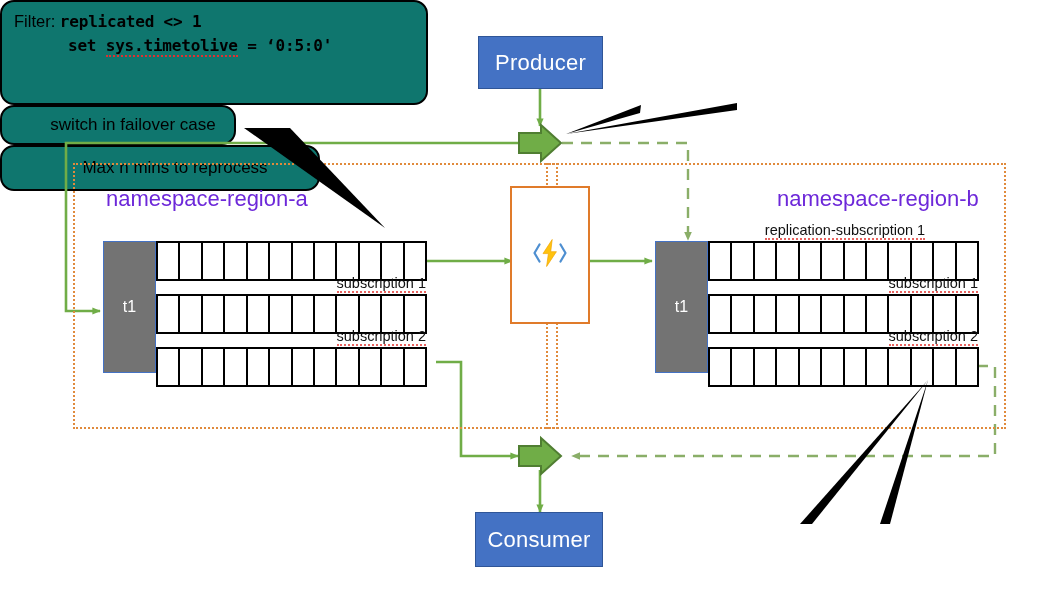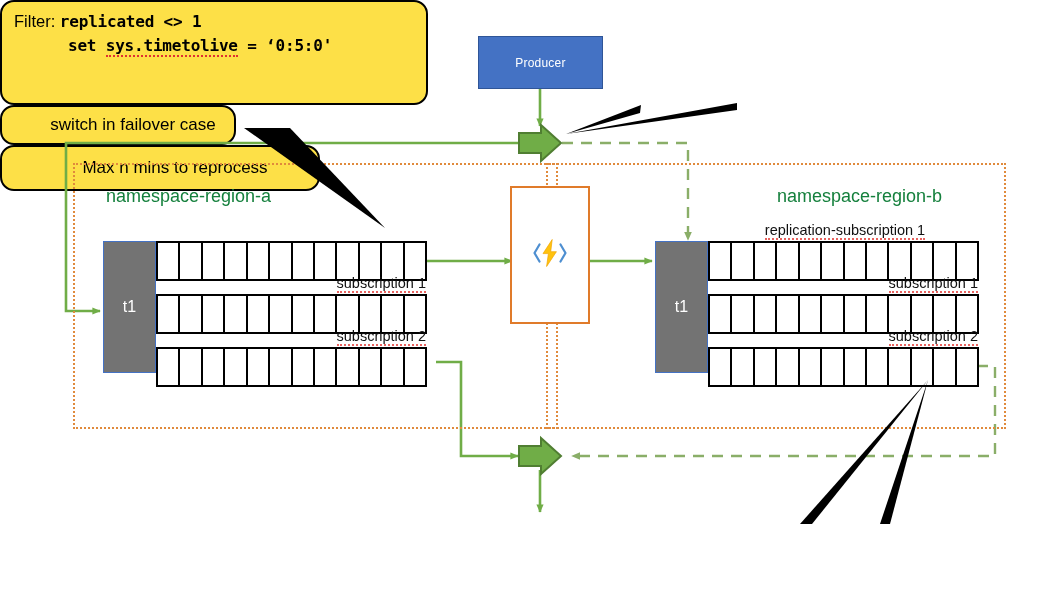--- a/index.html
+++ b/index.html
@@ -9,36 +9,36 @@
 
   svg.layer{position:absolute;left:0;top:0;width:1046px;height:592px;overflow:visible;}
   svg.under{z-index:1;}
   svg.over{z-index:6;pointer-events:none;}
 
   .node{position:absolute;z-index:4;box-sizing:border-box;}
 
   
   .bluebox{background:#4472C4;border:1.5px solid #2F5597;color:#ffffff;
            display:flex;align-items:center;justify-content:center;
-           font-size:12px;letter-spacing:.2px;}
-
-  
-  .callout{background:#fde047;border:2.5px solid #000000;border-radius:14px;
+           font-size:22px;letter-spacing:.2px;}
+
+  
+  .callout{background:#0f766e;border:2.5px solid #000000;border-radius:14px;
            box-sizing:border-box;z-index:7;}
   .callout .ctext{padding:8px 12px;font-size:16.5px;line-height:1.42;color:#000;}
   .mono{font-family:"DejaVu Sans Mono","Liberation Mono",monospace;font-weight:bold;
         font-size:16px;letter-spacing:-0.2px;}
   .lbl{font-size:16.5px;}
   .sqg{border-bottom:2px dotted #E03030;padding-bottom:0px;}
   .indent{display:inline-block;width:54px;}
   .ctext-center{display:flex;align-items:center;justify-content:center;
                 height:100%;font-size:17px;padding-left:30px;}
 
   
-  .nstitle{font-size:18px;color:#15803d;white-space:nowrap;}
+  .nstitle{font-size:22px;color:#6d28d9;white-space:nowrap;}
 
   
   .topic{background:#737373;border:1.5px solid #4472C4;color:#ffffff;
          display:flex;align-items:center;justify-content:center;font-size:16px;}
 
   
   .queue{display:flex;border:2.5px solid #000;box-sizing:border-box;background:#fff;}
   .queue .cell{flex:1 1 0;border-right:2.5px solid #000;box-sizing:border-box;}
   .queue .cell:last-child{border-right:none;}
 
@@ -95,20 +95,23 @@
     <g fill="#70AD47" stroke="#507E32" stroke-width="2">
       <path d="M519,133 L541,133 L541,125 L561,143 L541,161 L541,153 L519,153 z"></path>
       <path d="M519,446 L541,446 L541,438 L561,456 L541,474 L541,466 L519,466 z"></path>
     </g>
   </svg>
 
   <div class="node bluebox" style="left:478px;top:36px;width:125px;height:53px;">
     <span>Producer</span>
   </div>
 
+  <div class="node bluebox" style="left:475px;top:512px;width:128px;height:55px;">
+    <span>Consumer</span>
+  </div>
 
   <div class="node fnbox" style="left:510px;top:186px;width:80px;height:138px;">
     <span>
       <svg width="36" height="36" viewBox="0 0 36 36">
         <path d="M7.5 9.5 L2.5 18 L7.5 26.5" fill="none" stroke="#4E8FD1" stroke-width="2.2" stroke-linecap="round" stroke-linejoin="round"></path>
         <path d="M28.5 9.5 L33.5 18 L28.5 26.5" fill="none" stroke="#4E8FD1" stroke-width="2.2" stroke-linecap="round" stroke-linejoin="round"></path>
         <path d="M20.2 4.5 L11.0 18.6 L16.4 18.6 L14.6 31.5 L24.4 16.7 L18.7 16.7 z" fill="#FFC20E" stroke="#F0A500" stroke-width="0.7" stroke-linejoin="round"></path>
       </svg>
     </span>
   </div>

